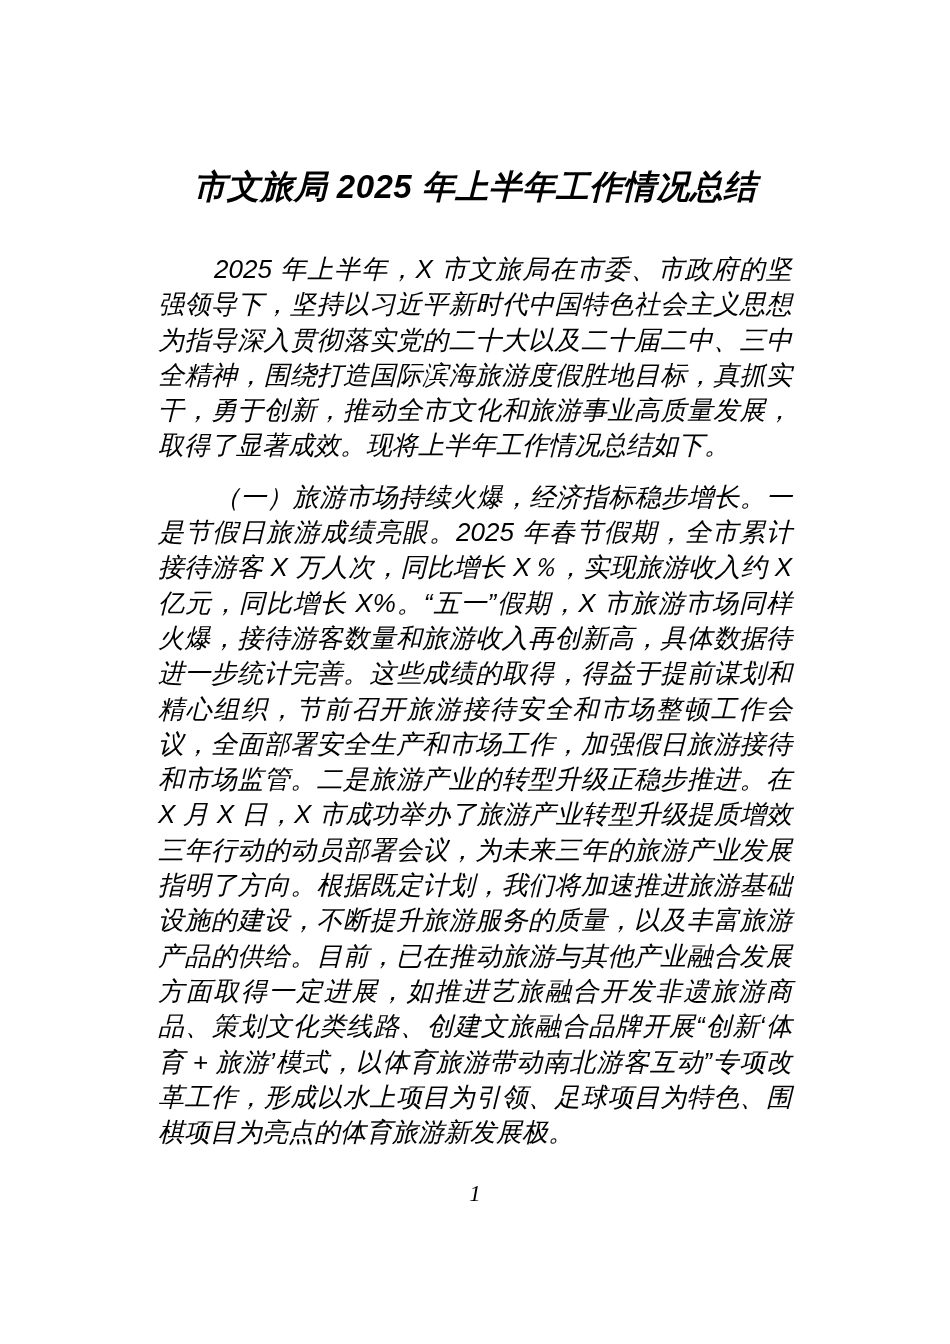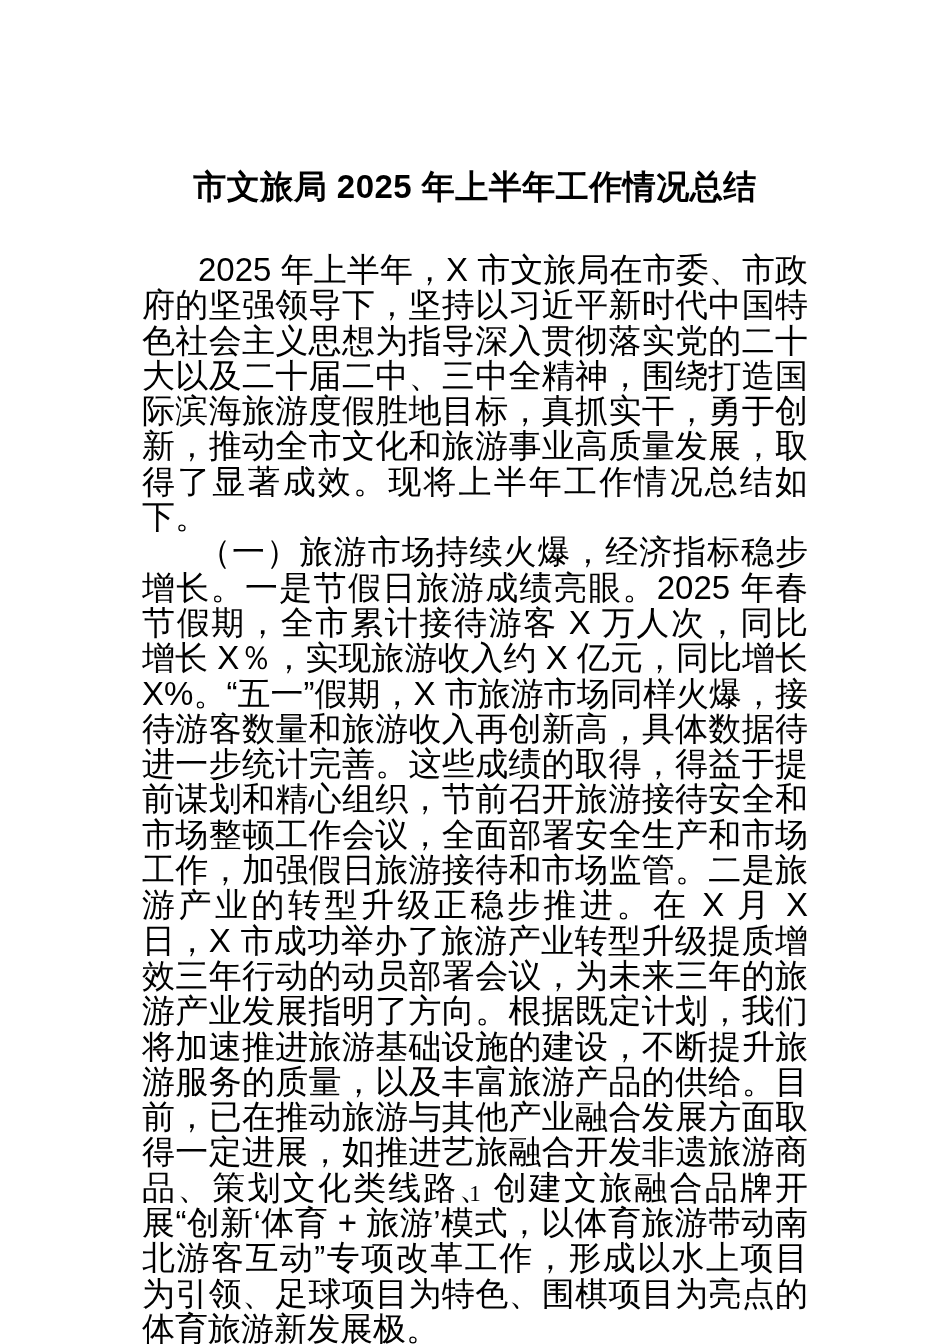--- a/index.html
+++ b/index.html
@@ -16,20 +16,21 @@
     color: #000000;
   }
 
   .page {
     position: absolute;
     left: 0;
     top: 0;
     width: 812px;
     height: 1344px;
     background: #ffffff;
+    font-style: italic;
   }
 
   
   .doc-body {
     position: absolute;
     left: 142px;
     top: 0;
     width: 666px;
   }
 
@@ -38,26 +39,26 @@
     font-weight: bold;
     line-height: 42px;
     text-align: center;
     letter-spacing: 0.5px;
     margin: 0;
     padding-top: 166px;
     white-space: nowrap;
   }
 
   .para {
-    font-size: 33px;
+    font-size: 26px;
     line-height: 35.3px;
     text-align: justify;
     text-justify: inter-character;
     text-align-last: left;
-    margin: 0;
+    margin: 16px;
     letter-spacing: 0px;
     word-break: break-all;
   }
 
   .para.indent-2 {
     text-indent: 56px;
   }
 
   .gap-before-first {
     margin-top: 44px;

